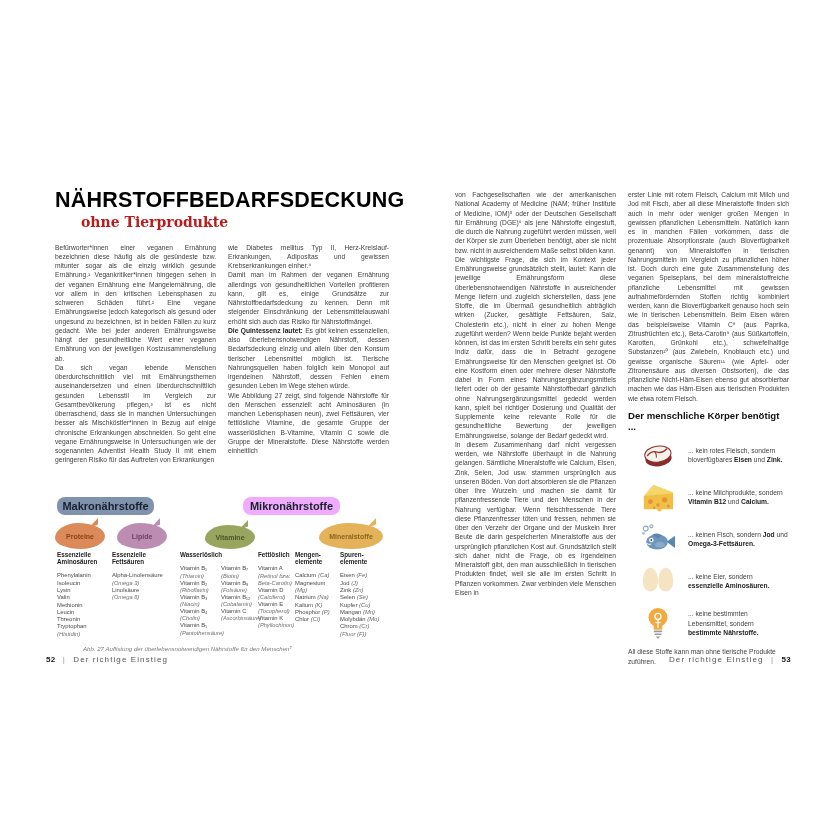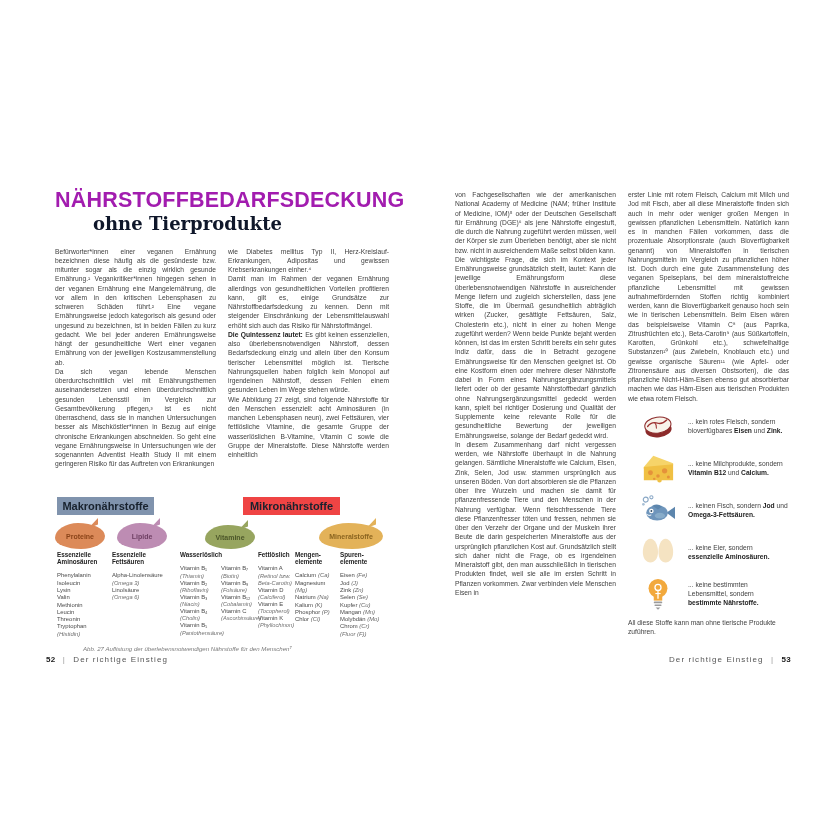--- a/index.html
+++ b/index.html
@@ -5,43 +5,43 @@
   html,body{margin:0;padding:0;}
   body{
     width:840px;height:840px;background:#ffffff;overflow:hidden;position:relative;
     font-family:"Liberation Sans", sans-serif;color:#3e3e3e;
     -webkit-font-smoothing:antialiased;
   }
   .page{position:absolute;top:190px;}
   #left-page{left:55px;width:334px;}
   #right-page{left:455px;width:336px;}
 
-  .main-title{font-size:21.5px;font-weight:800;color:#a21caf;letter-spacing:.2px;line-height:1;}
-  .sub-title{font-family:"DejaVu Serif", serif;font-size:18px;font-weight:700;color:#0f172a;margin:3px 0 0 38px;line-height:1;}
+  .main-title{font-size:21.5px;font-weight:800;color:#000000;letter-spacing:.2px;line-height:1;}
+  .sub-title{font-family:"DejaVu Serif", serif;font-size:14px;font-weight:700;color:#b91c1c;margin:3px 0 0 26px;line-height:1;}
 
   .cols{display:flex;gap:12px;margin-top:14px;}
   .col{width:161px;font-size:6.7px;line-height:9.25px;text-align:justify;color:#3e3e3e;}
   .col .para{margin:0;}
   .col .para b{color:#222;}
   #right-page .cols{margin-top:0;}
 
   .sec-heading{font-size:9.6px;line-height:10.8px;font-weight:800;color:#111;margin:8px 0 3px 0;text-align:left;}
 
   
   .icon-rows{margin-top:5px;}
   .icon-row{display:flex;align-items:center;margin-bottom:6px;min-height:36px;}
   .icon-cell{width:60px;display:flex;justify-content:center;flex:0 0 60px;}
   .icon-text{flex:1;font-size:6.7px;line-height:9.25px;text-align:left;}
   .icon-text b{color:#1d1d1d;}
   .closing-note{font-size:6.7px;line-height:9.25px;margin-top:6px;text-align:left;}
 
   
   #diagram{position:absolute;left:55px;top:475px;width:334px;height:178px;}
   .diagram-title{text-align:center;font-size:10.6px;font-weight:800;color:#111;}
-  .capsule{position:absolute;top:22px;height:18px;border-radius:0;display:flex;align-items:center;justify-content:center;
+  .capsule{position:absolute;top:22px;height:18px;border-radius:8px;display:flex;align-items:center;justify-content:center;
            font-size:11px;font-weight:800;color:#18222e;}
   #capsule-macro{left:2px;width:97px;}
   #capsule-micro{left:188px;width:97px;}
   .blob{position:absolute;display:flex;align-items:center;justify-content:center;
         font-size:7px;font-weight:700;background:var(--bg);
         border-radius:46% 54% 48% 52% / 58% 50% 50% 42%;}
   .blob::after{content:'';position:absolute;top:-5px;right:7px;width:11px;height:10px;background:var(--bg);
         clip-path:polygon(100% 0, 15% 100%, 100% 65%);}
   #blob-proteine{left:0px;top:48px;width:50px;height:26px;}
   #blob-lipide{left:62px;top:48px;width:50px;height:26px;}
@@ -88,21 +88,21 @@
         <p class="para">Damit man im Rahmen der veganen Ernährung allerdings von gesundheitlichen Vorteilen profitieren kann, gilt es, einige Grundsätze zur Nährstoffbedarfsdeckung zu kennen. Denn mit steigender Einschränkung der Lebensmittelauswahl erhöht sich auch das Risiko für Nährstoffmängel.</p>
         <p class="para"><b>Die Quintessenz lautet:</b> Es gibt keinen essenziellen, also überlebensnotwendigen Nährstoff, dessen Bedarfsdeckung einzig und allein über den Konsum tierischer Lebensmittel möglich ist. Tierische Nahrungsquellen haben folglich kein Monopol auf irgendeinen Nährstoff, dessen Fehlen einem gesunden Leben im Wege stehen würde.</p>
         <p class="para">Wie Abbildung 27 zeigt, sind folgende Nährstoffe für den Menschen essenziell: acht Aminosäuren (in manchen Lebensphasen neun), zwei Fettsäuren, vier fettlösliche Vitamine, die gesamte Gruppe der wasserlöslichen B-Vitamine, Vitamin C sowie die Gruppe der Mineralstoffe. Diese Nährstoffe werden einheitlich</p>
       </div>
   </div>
 </div>
 
 <div id="diagram">
 
   <div class="capsule" id="capsule-macro" style="background: rgb(128, 147, 173);">Makronährstoffe</div>
-  <div class="capsule" id="capsule-micro" style="background: #ef4444; text-align: right;">Mikronährstoffe</div>
+  <div class="capsule" id="capsule-micro" style="background: #f0abfc; text-align: right;">Mikronährstoffe</div>
 
   <div class="blob" id="blob-proteine" style="--bg: #dc8a59; color: rgb(138, 67, 24);">Proteine</div>
   <div class="blob" id="blob-lipide" style="--bg: #bd8cb3; color: rgb(110, 63, 99);">Lipide</div>
   <div class="blob" id="blob-vitamine" style="--bg: #97a55f; color: rgb(76, 86, 42);">Vitamine</div>
   <div class="blob" id="blob-mineralstoffe" style="--bg: #e3b259; color: rgb(138, 100, 32);">Mineralstoffe</div>
 
   <div class="dcol" id="dcol-amino">
     <div class="dcol-header">Essenzielle
 Aminosäuren</div>
     <div class="nutlist">
@@ -206,20 +206,21 @@
           <p class="para">Die wichtigste Frage, die sich im Kontext jeder Ernährungsweise grundsätzlich stellt, lautet: Kann die jeweilige Ernährungsform diese überlebensnotwendigen Nährstoffe in ausreichender Menge liefern und zugleich sicherstellen, dass jene Stoffe, die im Übermaß gesundheitlich abträglich wirken (Zucker, gesättigte Fettsäuren, Salz, Cholesterin etc.), nicht in einer zu hohen Menge zugeführt werden? Wenn beide Punkte bejaht werden können, ist das im ersten Schritt bereits ein sehr gutes Indiz dafür, dass die in Betracht gezogene Ernährungsweise für den Menschen geeignet ist. Ob eine Kostform einen oder mehrere dieser Nährstoffe dabei in Form eines Nahrungsergänzungsmittels liefert oder ob der gesamte Nährstoffbedarf gänzlich ohne Nahrungsergänzungsmittel gedeckt werden kann, spielt bei richtiger Dosierung und Qualität der Supplemente keine relevante Rolle für die gesundheitliche Bewertung der jeweiligen Ernährungsweise, solange der Bedarf gedeckt wird.</p>
         </div>
       <div>
           <p class="para">In diesem Zusammenhang darf nicht vergessen werden, wie Nährstoffe überhaupt in die Nahrung gelangen. Sämtliche Mineralstoffe wie Calcium, Eisen, Zink, Selen, Jod usw. stammen ursprünglich aus unseren Böden. Von dort absorbieren sie die Pflanzen über ihre Wurzeln und machen sie damit für pflanzenfressende Tiere und den Menschen in der Nahrung verfügbar. Wenn fleischfressende Tiere diese Pflanzenfresser töten und fressen, nehmen sie über den Verzehr der Organe und der Muskeln ihrer Beute die darin gespeicherten Mineralstoffe aus der ursprünglich pflanzlichen Kost auf. Grundsätzlich stellt sich daher nicht die Frage, ob es irgendeinen Mineralstoff gibt, den man ausschließlich in tierischen Produkten findet, weil sie alle im ersten Schritt in Pflanzen vorkommen. Zwar verbinden viele Menschen Eisen in</p>
         </div>
     </div>
     <div class="col">
       <div>
           <p class="para">erster Linie mit rotem Fleisch, Calcium mit Milch und Jod mit Fisch, aber all diese Mineralstoffe finden sich auch in mehr oder weniger großen Mengen in gewissen pflanzlichen Lebensmitteln. Natürlich kann es in manchen Fällen vorkommen, dass die prozentuale Absorptionsrate (auch Bioverfügbarkeit genannt) von Mineralstoffen in tierischen Nahrungsmitteln im Vergleich zu pflanzlichen höher ist. Doch durch eine gute Zusammenstellung des veganen Speiseplans, bei dem mineralstoffreiche pflanzliche Lebensmittel mit gewissen aufnahmefördernden Stoffen richtig kombiniert werden, kann die Bioverfügbarkeit genauso hoch sein wie in tierischen Lebensmitteln. Beim Eisen wären das beispielsweise Vitamin C⁸ (aus Paprika, Zitrusfrüchten etc.), Beta-Carotin⁹ (aus Süßkartoffeln, Karotten, Grünkohl etc.), schwefelhaltige Substanzen¹⁰ (aus Zwiebeln, Knoblauch etc.) und gewisse organische Säuren¹¹ (wie Apfel- oder Zitronensäure aus diversen Obstsorten), die das pflanzliche Nicht-Häm-Eisen ebenso gut absorbierbar machen wie das Häm-Eisen aus tierischen Produkten wie etwa rotem Fleisch.</p>
         </div>
+      <div class="sec-heading">Der menschliche Körper benötigt ...</div>
 
       <div class="icon-rows">
         <div class="icon-row">
           <div class="icon-cell">
             <svg width="38" height="32" viewBox="0 0 40 34">
               <g transform="rotate(-8 20 17)">
                 <ellipse cx="20" cy="21" rx="14" ry="8" fill="#8c2b2b"></ellipse>
                 <ellipse cx="20" cy="16" rx="14" ry="8.5" fill="#f8f3ea" stroke="#8c2b2b" stroke-width="1.1"></ellipse>
                 <path d="M9 16 q5 -5 11 -2 q5 2 10 -2" fill="none" stroke="#9d3232" stroke-width="1.4" stroke-linecap="round"></path>
                 <path d="M17 13 q2 3 1 6" fill="none" stroke="#9d3232" stroke-width="1.1" stroke-linecap="round"></path>

